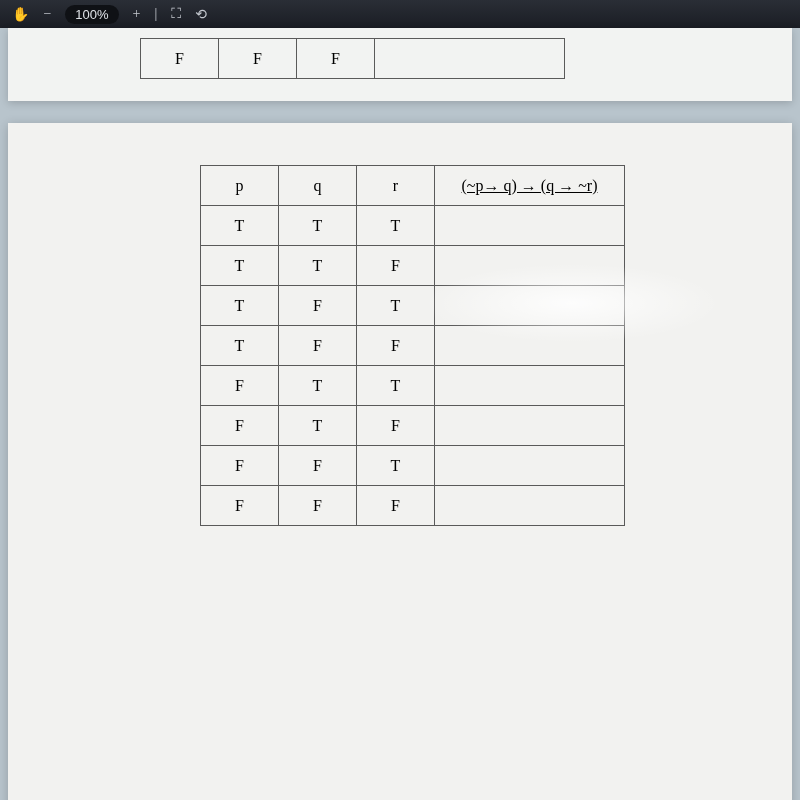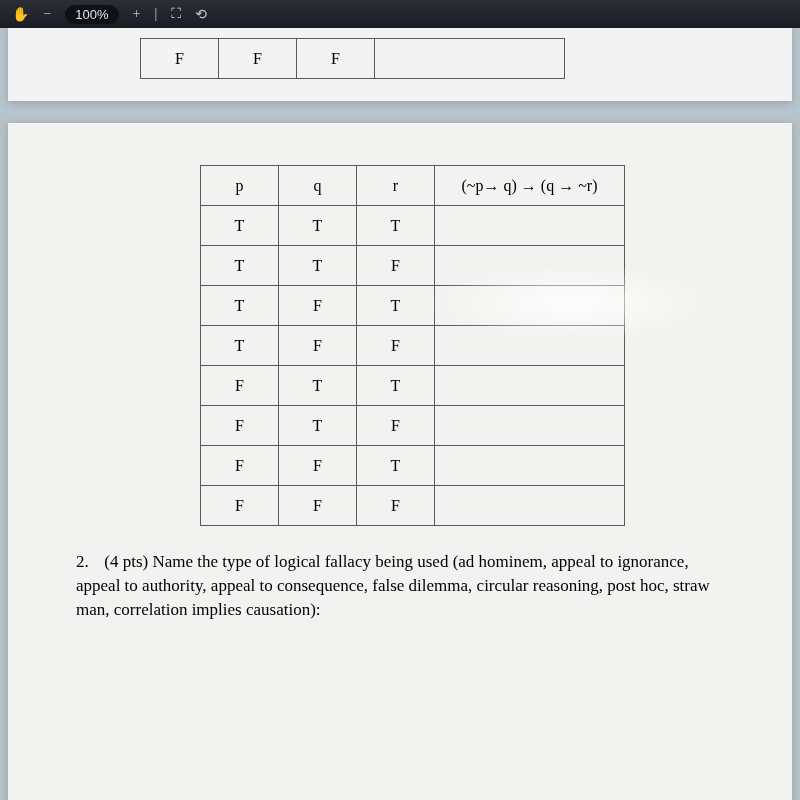--- a/index.html
+++ b/index.html
@@ -56,21 +56,21 @@
       background: transparent;
     }
     td, th {
       border: 1px solid #5a5a5a;
       height: 40px;
       text-align: center;
       font-weight: normal;
       padding: 0;
     }
     .col-sm { width: 78px; }
-    .col-lg { width: 190px; }
+    .col-lg { width: 190px; text-decoration: underline; }
     .prompt-c {
       font-size: 17px;
       margin: 0 0 18px 48px;
     }
     .q2 {
       font-size: 17px;
       line-height: 1.4;
       margin: 24px 8px 0 8px;
     }
     .num { display: inline-block; width: 24px; }
@@ -157,17 +157,13 @@
         </tr>
     <tr>
           <td class="col-sm">F</td>
           <td class="col-sm">F</td>
           <td class="col-sm">F</td>
           <td class="col-lg"></td>
         </tr>
   </tbody>
     </table>
 
-  <p class="q2">
-    <span class="num">2.</span>
-    <span>(4 pts) Name the type of logical fallacy being used (ad hominem, appeal to ignorance, appeal to authority, appeal to consequence, false dilemma, circular reasoning, post hoc, straw man, correlation implies causation):</span>
-  </p>
 </div>
 
 </body></html>

